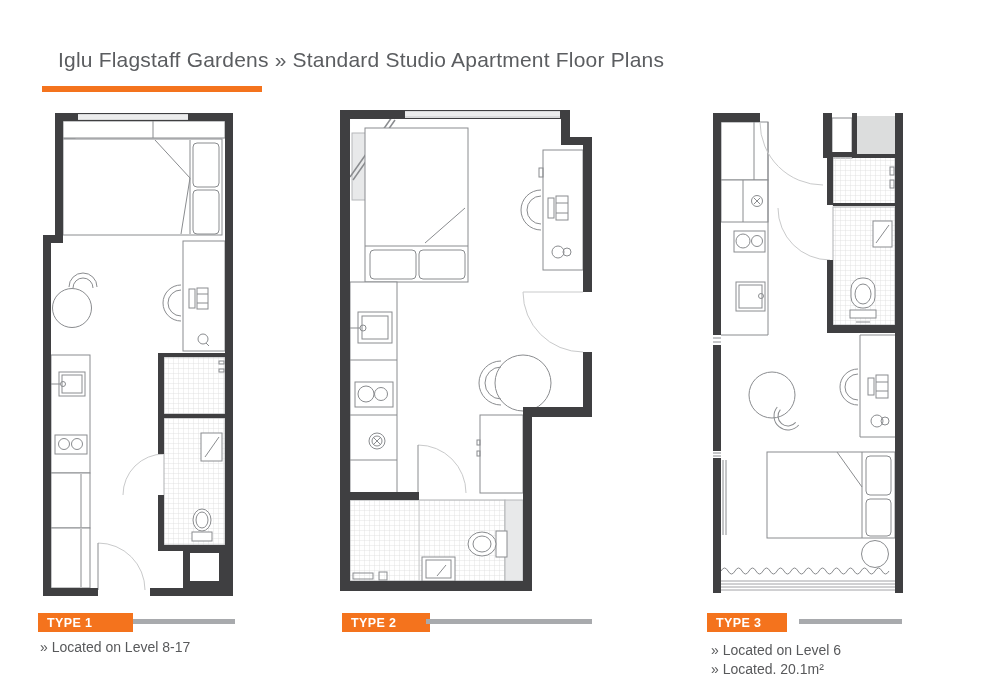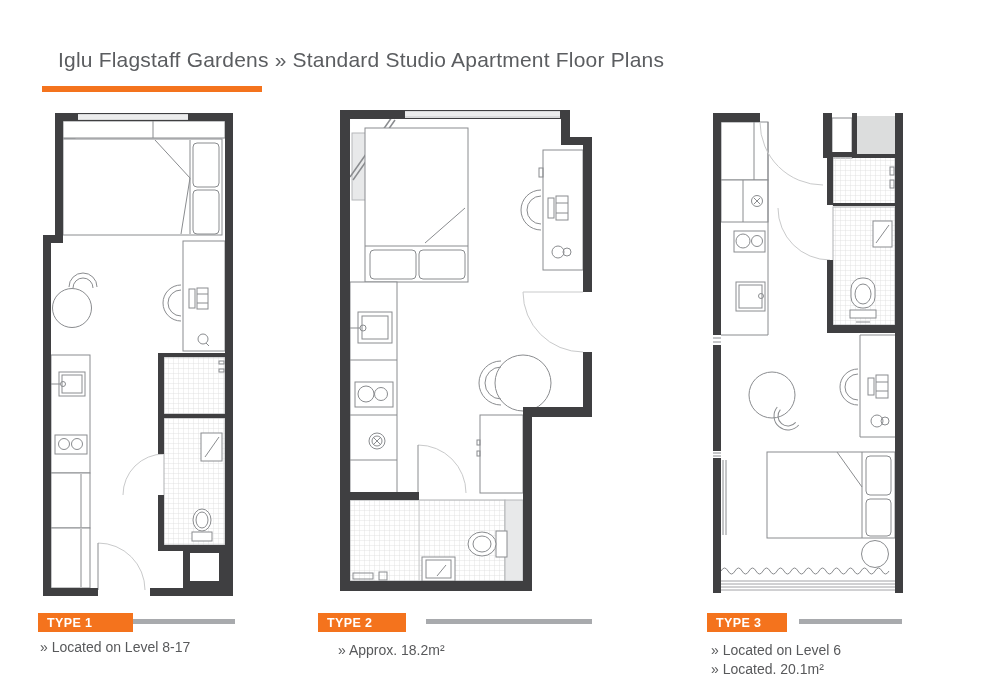--- a/index.html
+++ b/index.html
@@ -333,24 +333,23 @@
   </g>
   <rect x="147" y="6" width="38" height="38" fill="#dcdddd"></rect>
 </svg>
 
 <div class="type-label" style="left:38px;top:613px;width:95px">TYPE 1</div>
 <div class="type-line" style="left:133px;top:619px;width:102px"></div>
 <ul class="detail-list" style="left:40px;top:638px">
   <li>» Located on Level 8-17</li>
 </ul>
 
-<div class="type-label" style="left:318px;top:613px;width:88px">TYPE 2</div>
+<div class="type-label" style="left:342px;top:613px;width:88px">TYPE 2</div>
 <div class="type-line" style="left:426px;top:619px;width:166px"></div>
 <ul class="detail-list" style="left:338px;top:641px">
-  <li>» Approx. 18.2m²</li>
 </ul>
 
 <div class="type-label" style="left:707px;top:613px;width:80px">TYPE 3</div>
 <div class="type-line" style="left:799px;top:619px;width:103px"></div>
 <ul class="detail-list" style="left:711px;top:641px">
   <li>» Located on Level 6</li>
   <li>» Located. 20.1m²</li>
 </ul>
 
 </body></html>

